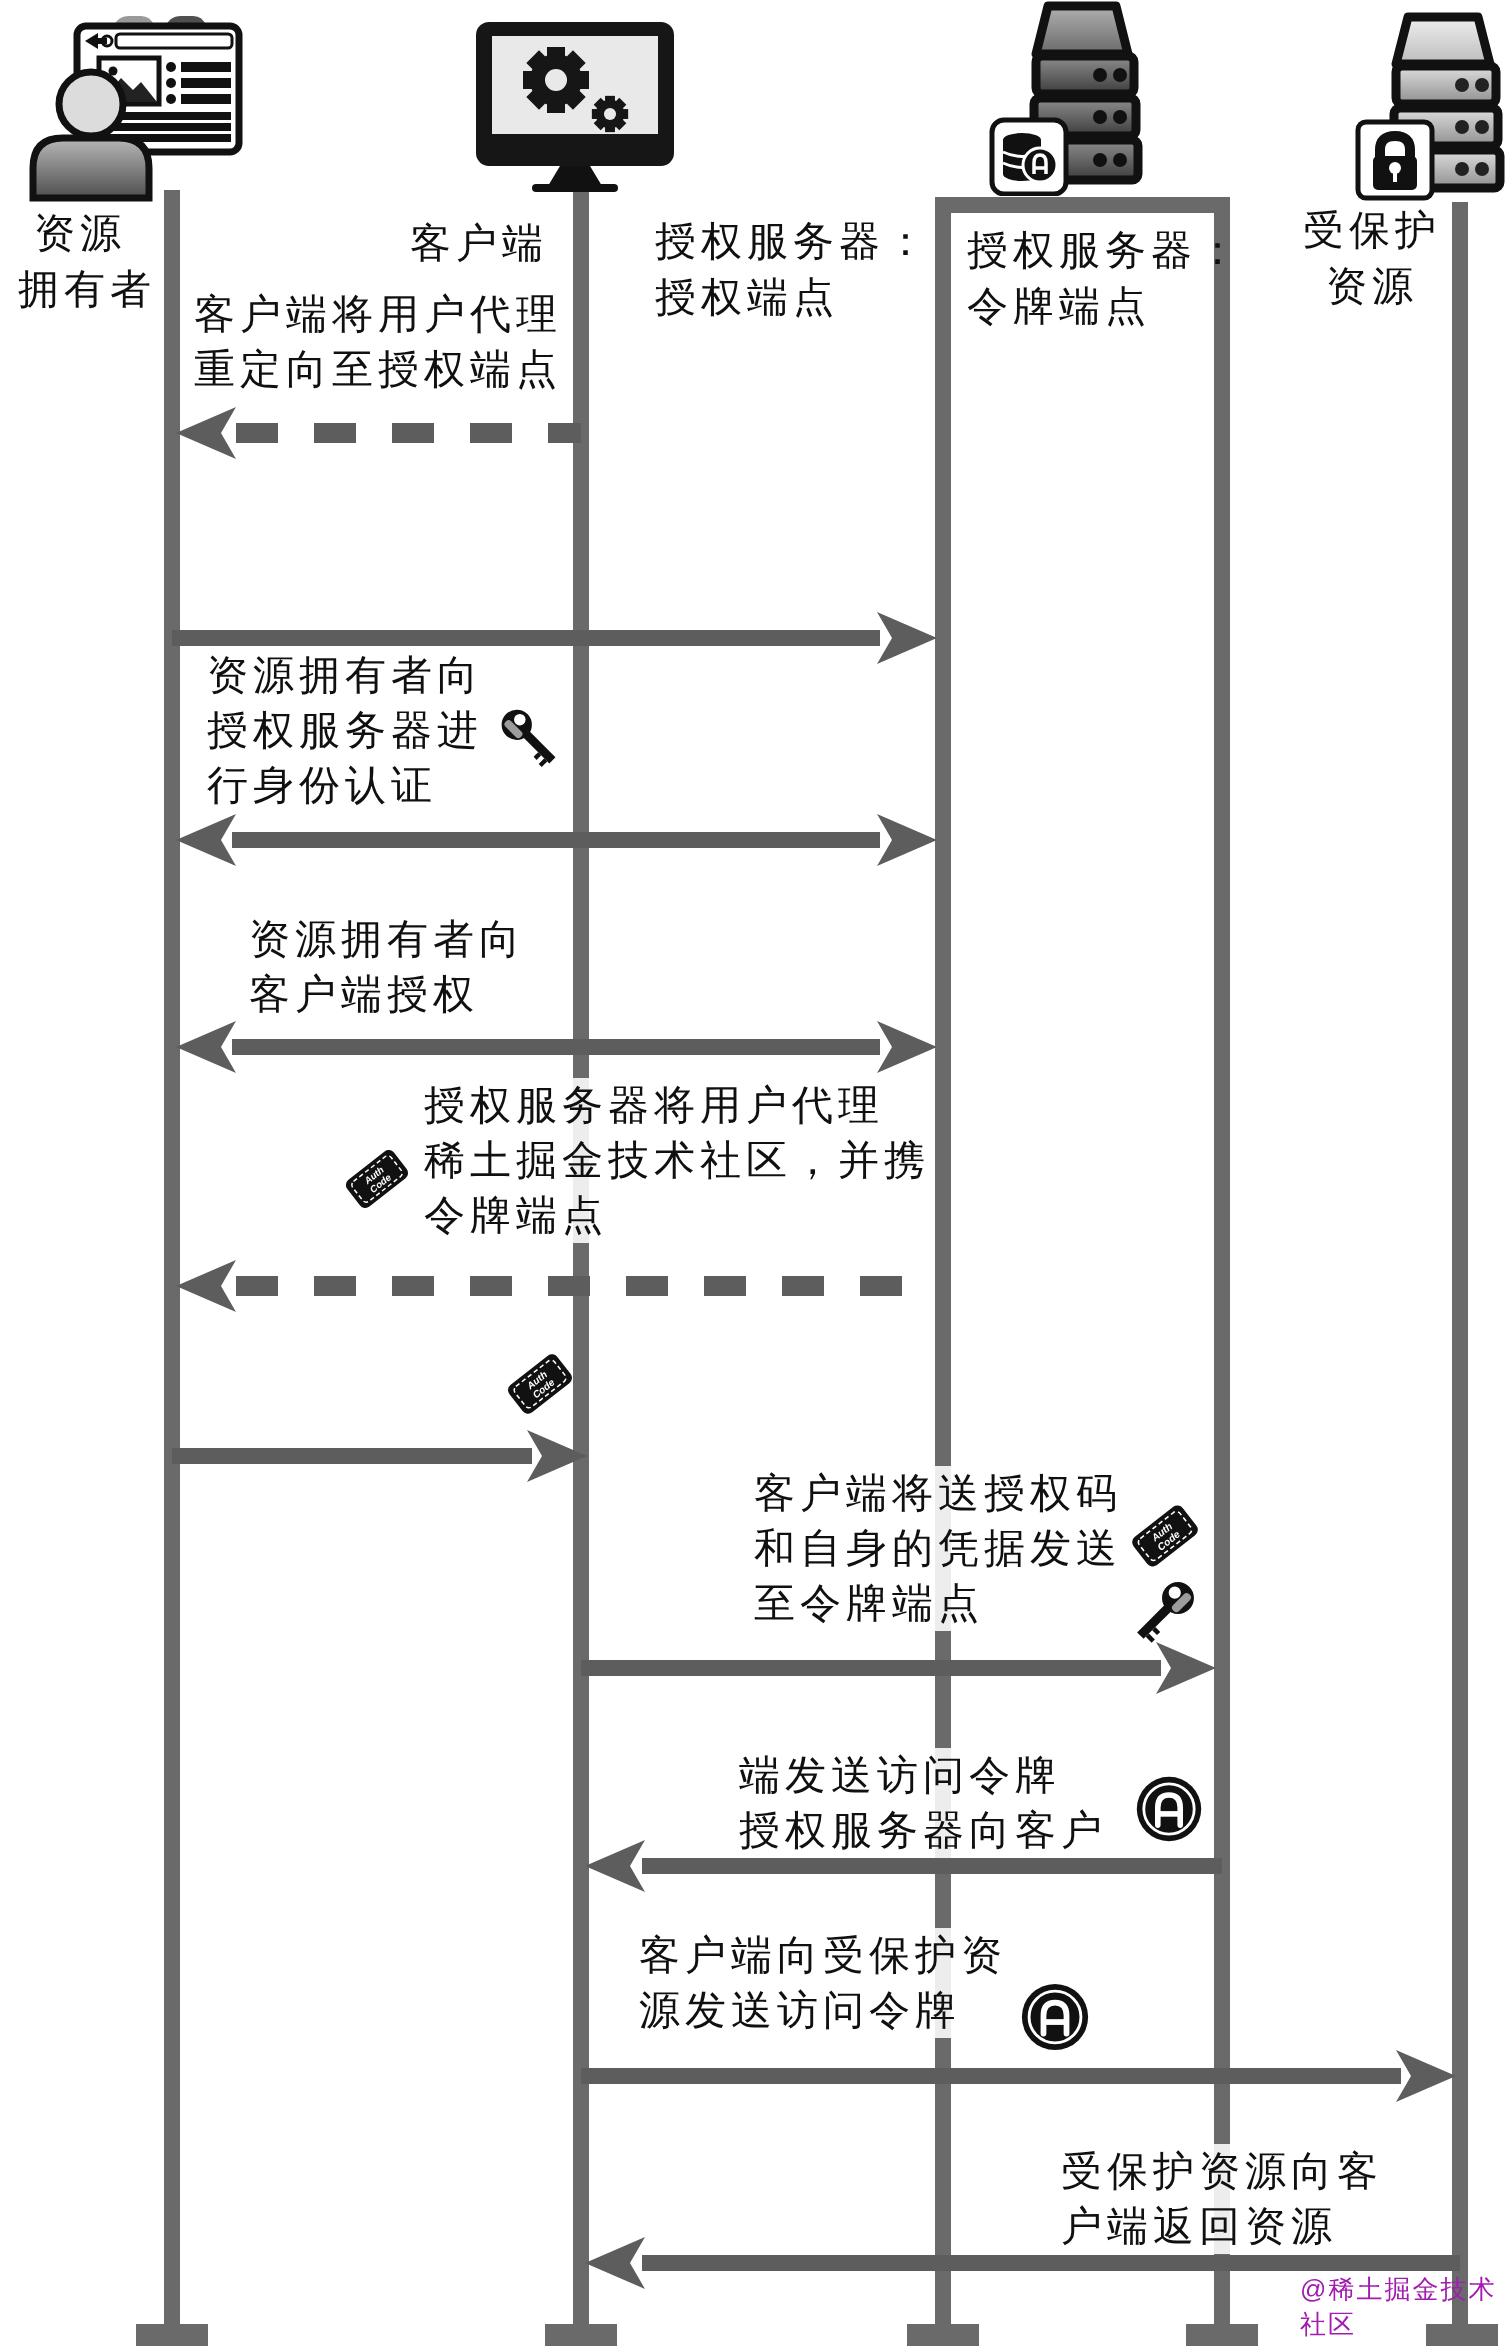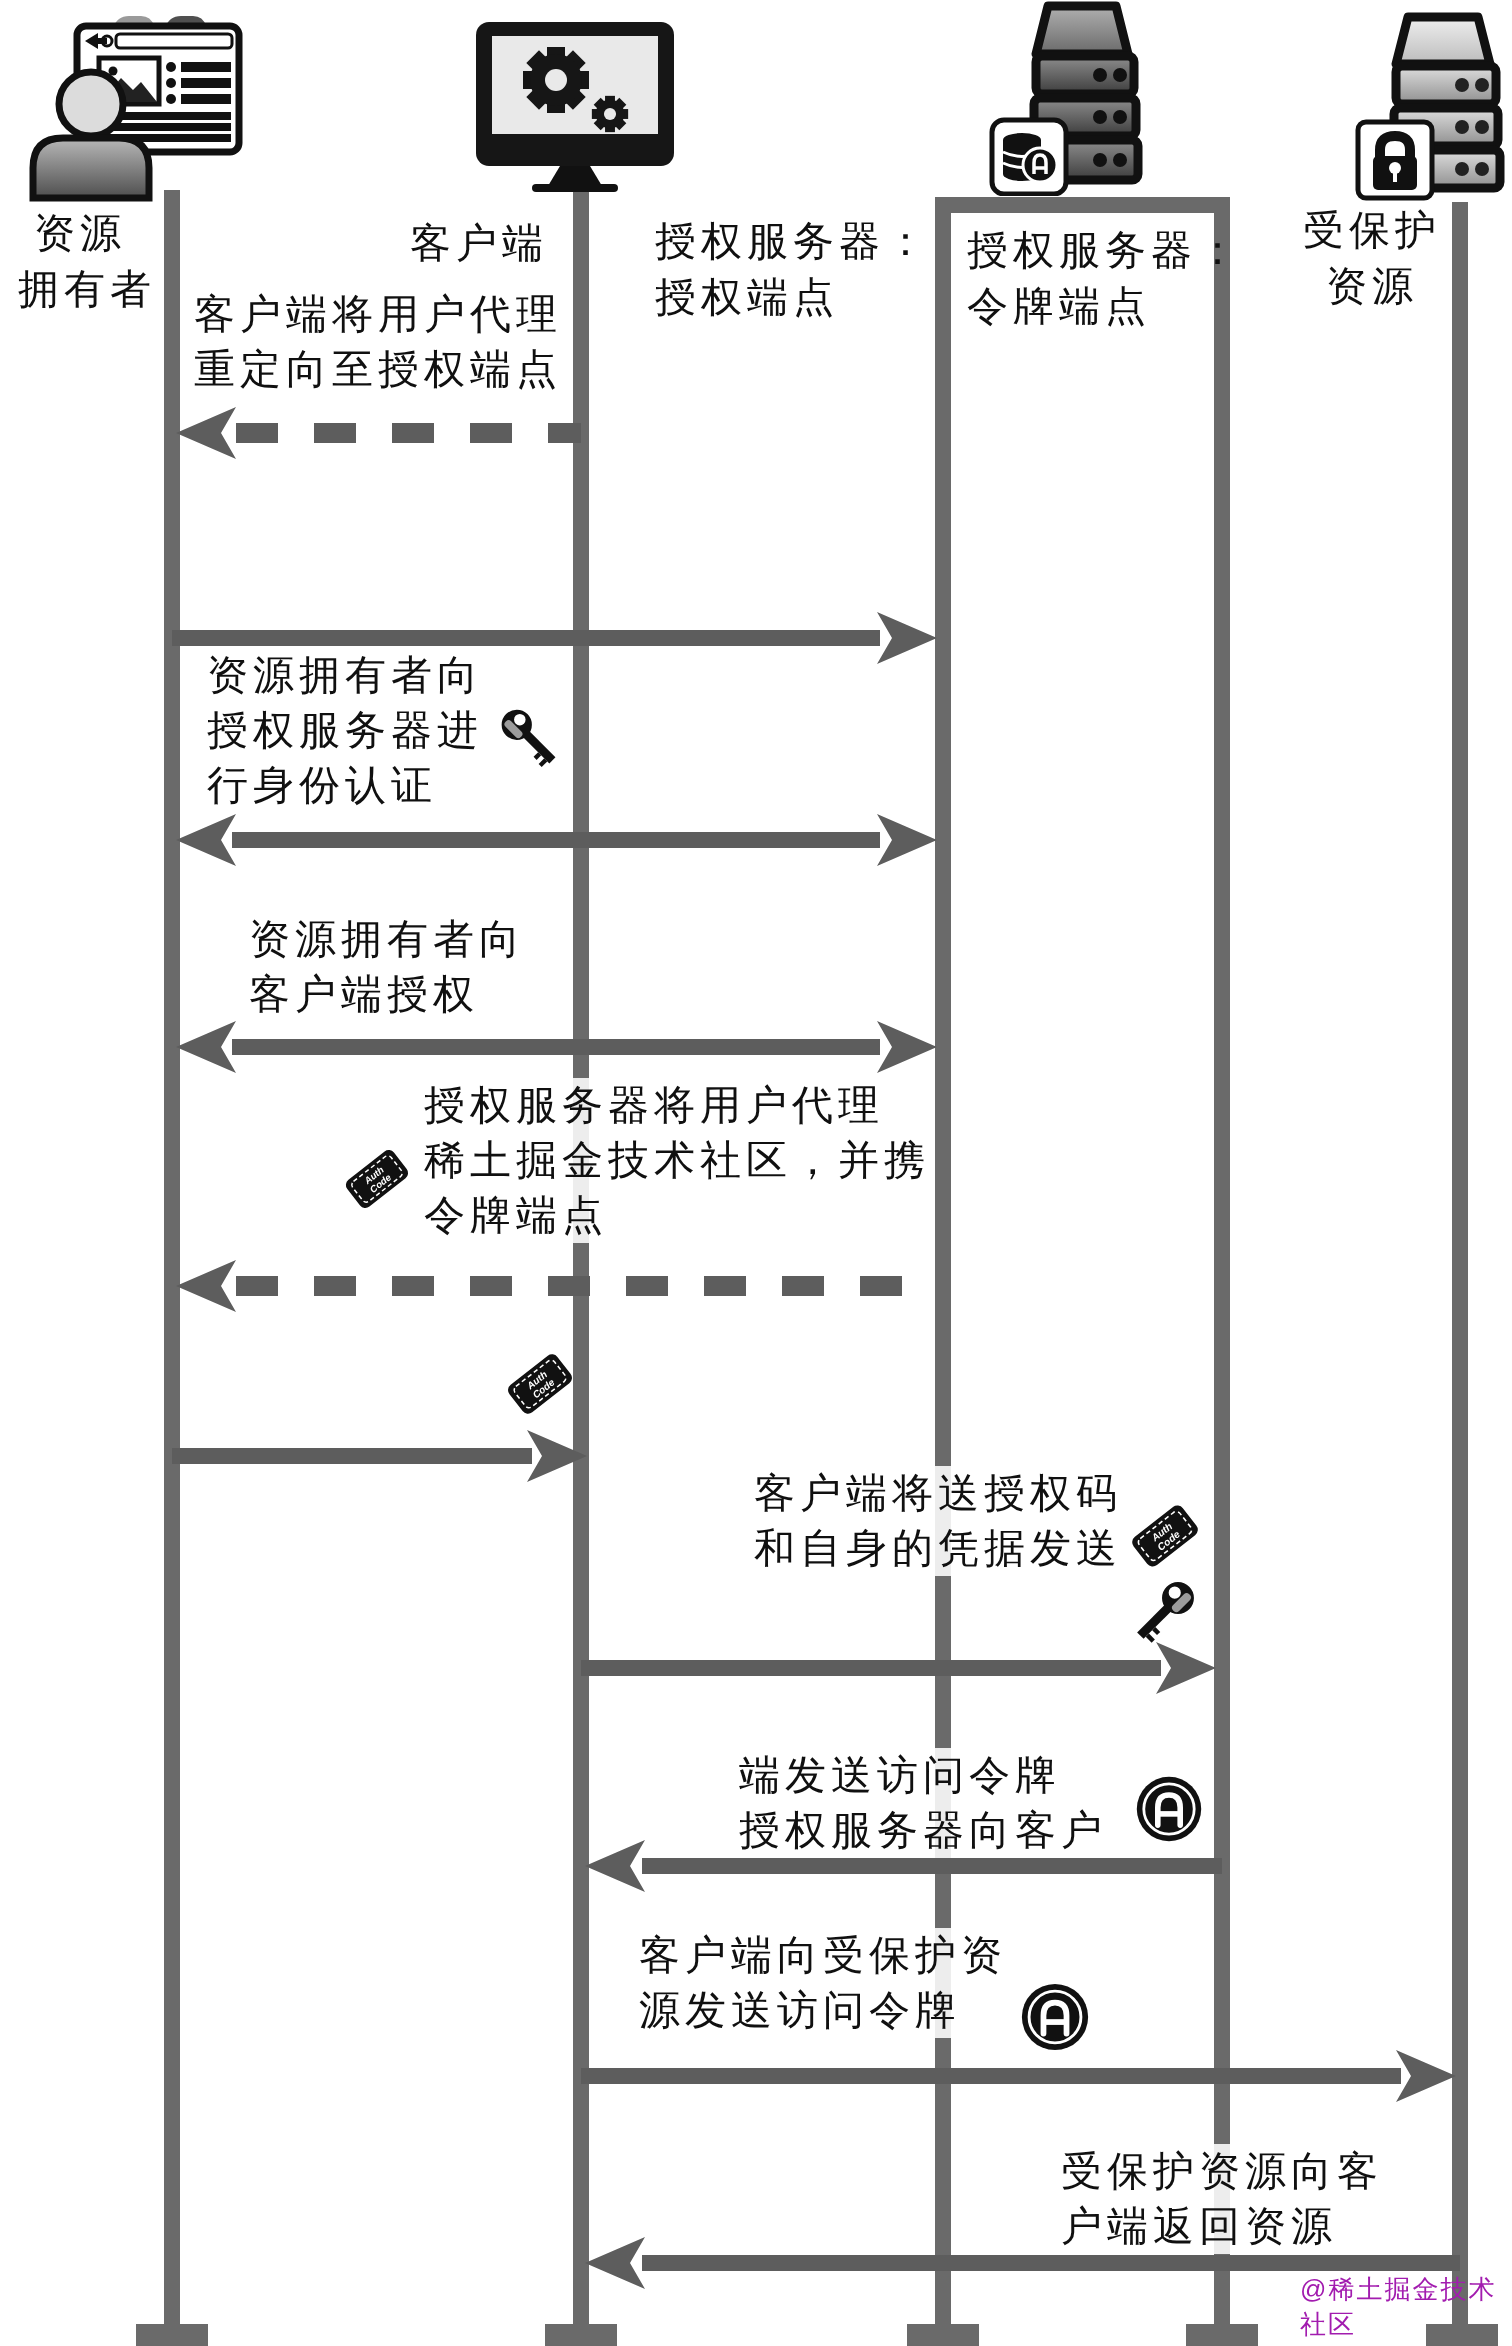--- a/index.html
+++ b/index.html
@@ -253,20 +253,21 @@
 
   <svg class="icon" style="left:502px;top:1344px;width:76px;height:80px" viewBox="0 0 100 100">
       <use href="#sym-ticket"></use>
     </svg>
   <div class="shaft" style="left:172px;top:1448px;width:360px"></div>
   <div class="head r" style="left:527px;top:1430px"></div>
 
   <div class="txt" style="left:750px;top:1466px">
     <div>客户端将送授权码</div>
     <div>和自身的凭据发送</div>
+    <div>至令牌端点</div>
   </div>
   <svg class="icon" style="left:1126px;top:1496px;width:78px;height:80px" viewBox="0 0 100 100">
       <use href="#sym-ticket"></use>
     </svg>
   <svg class="icon" style="left:1126px;top:1574px;width:76px;height:76px" viewBox="0 0 100 100">
       <g transform="translate(100 0) scale(-1 1)">
         <use href="#sym-key"></use>
       </g>
     </svg>
   <div class="shaft" style="left:581px;top:1660px;width:580px"></div>

